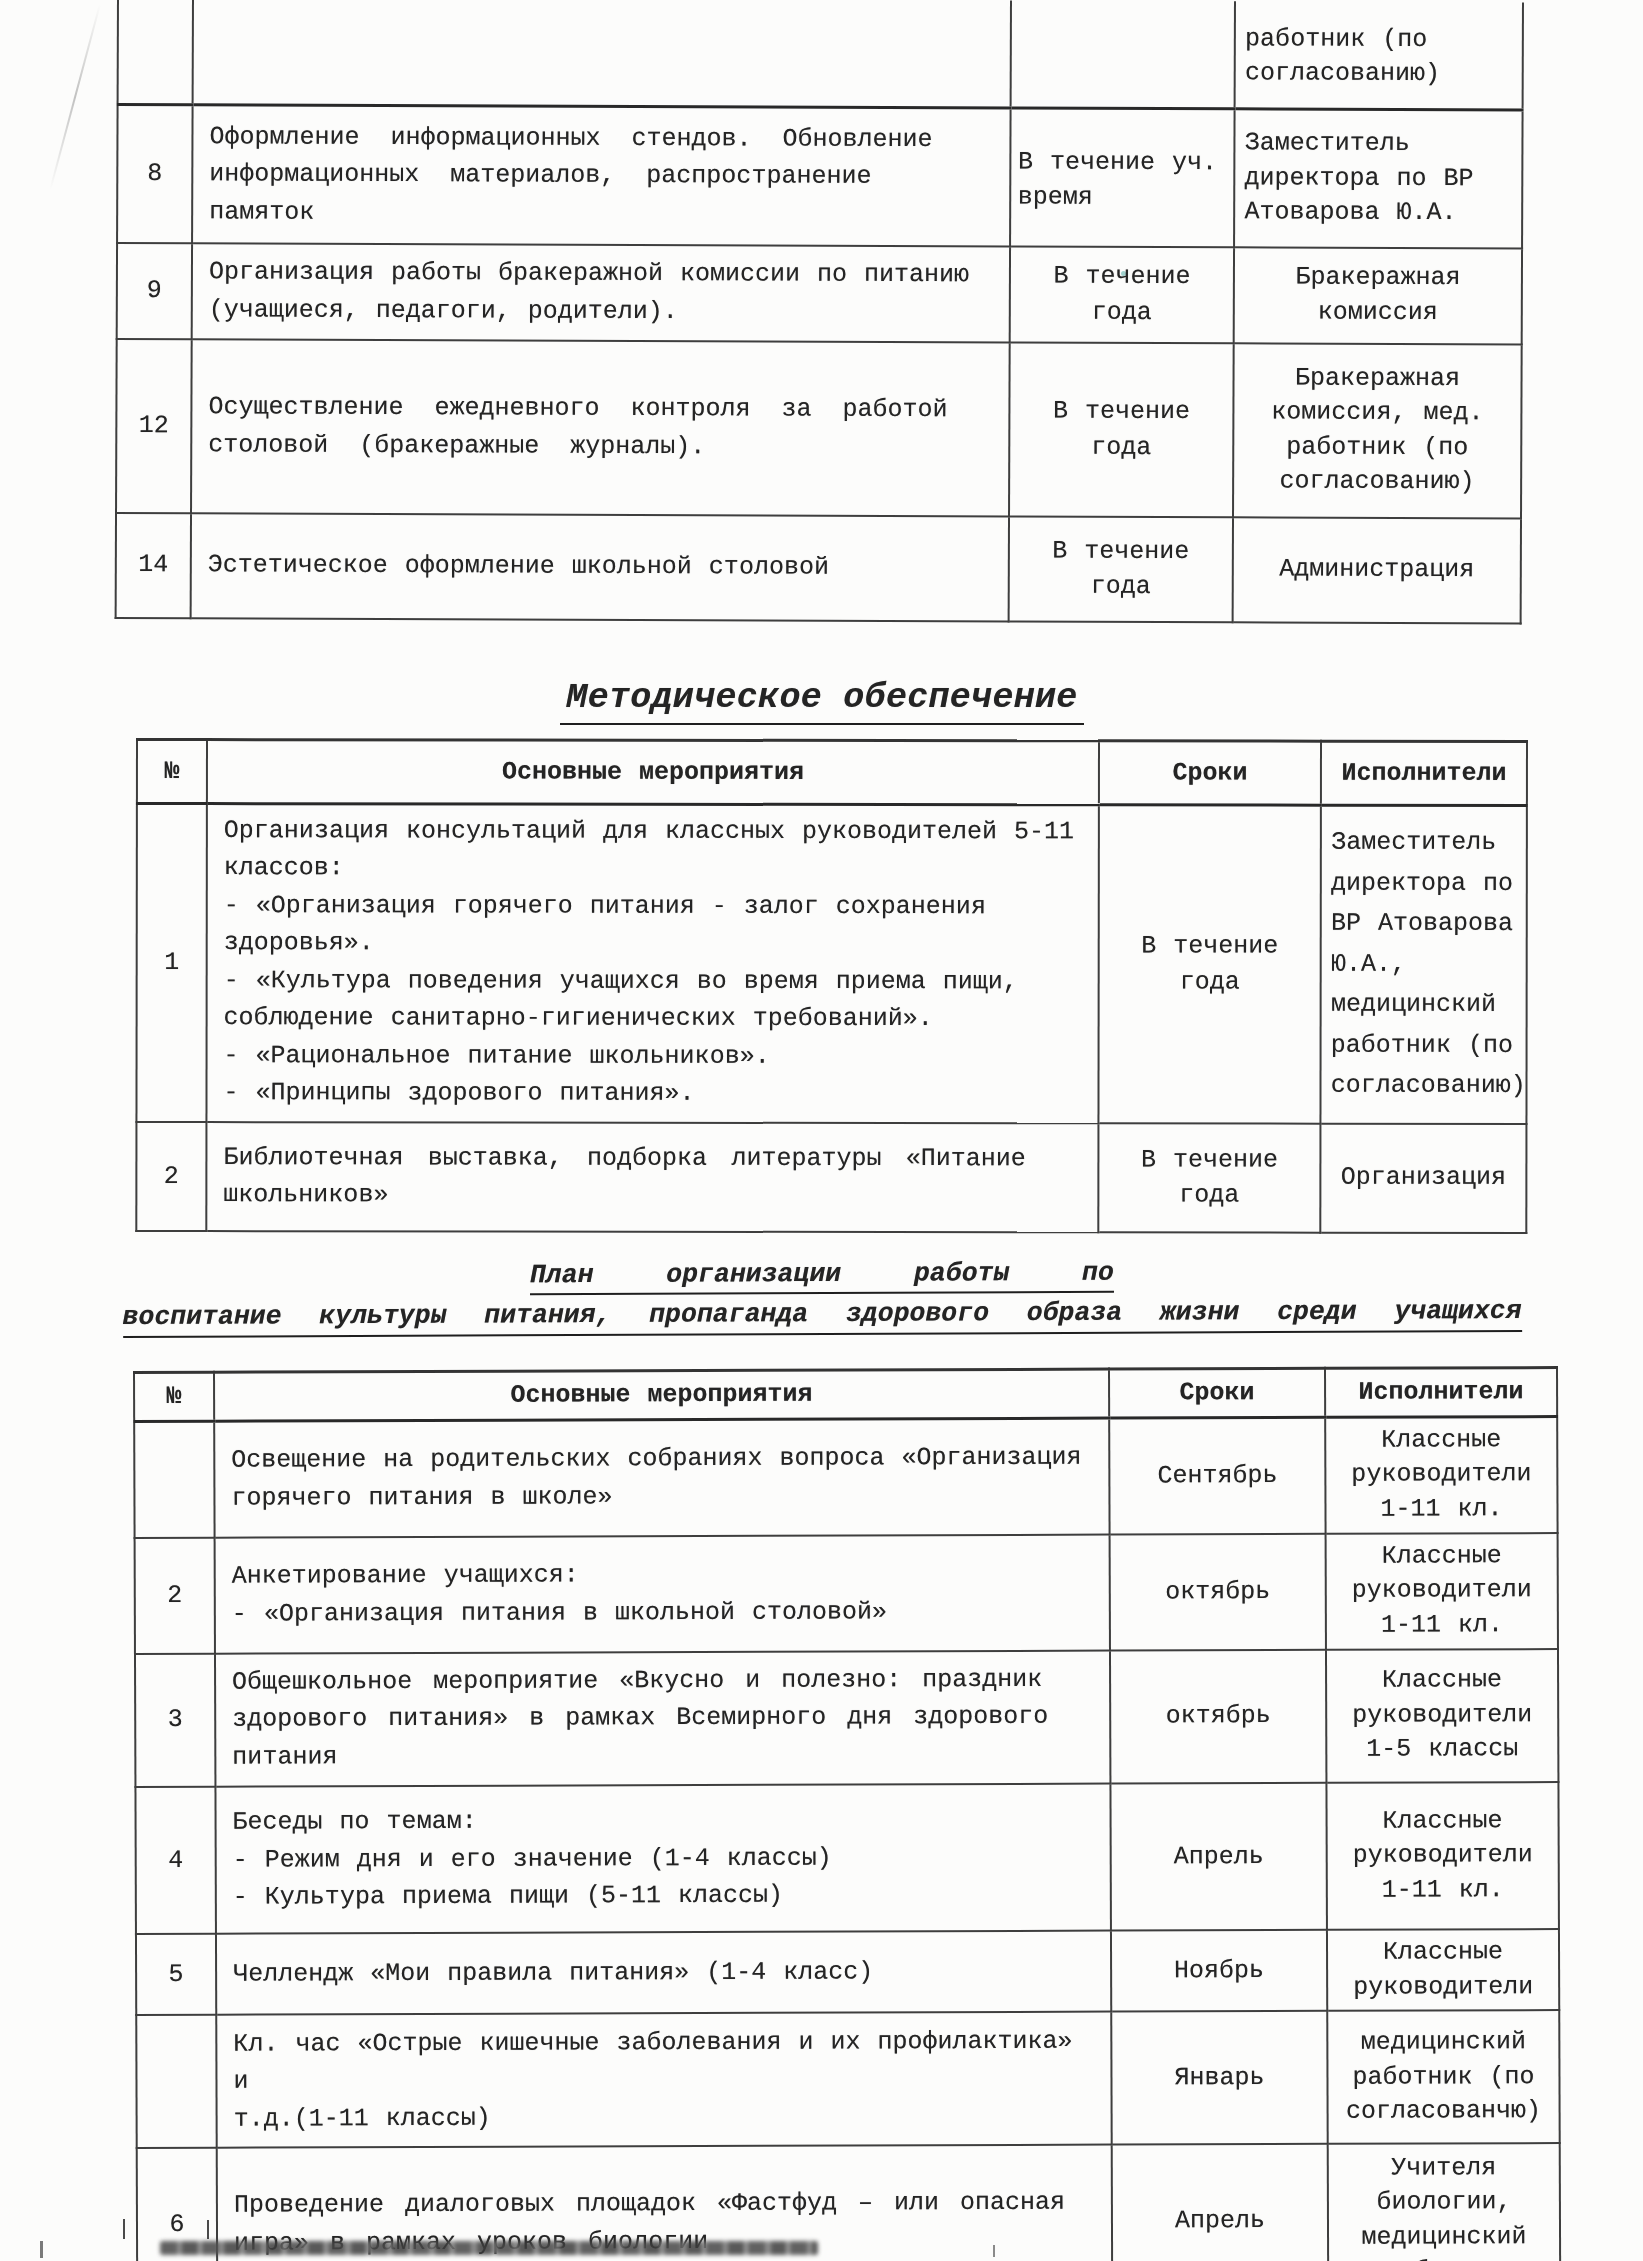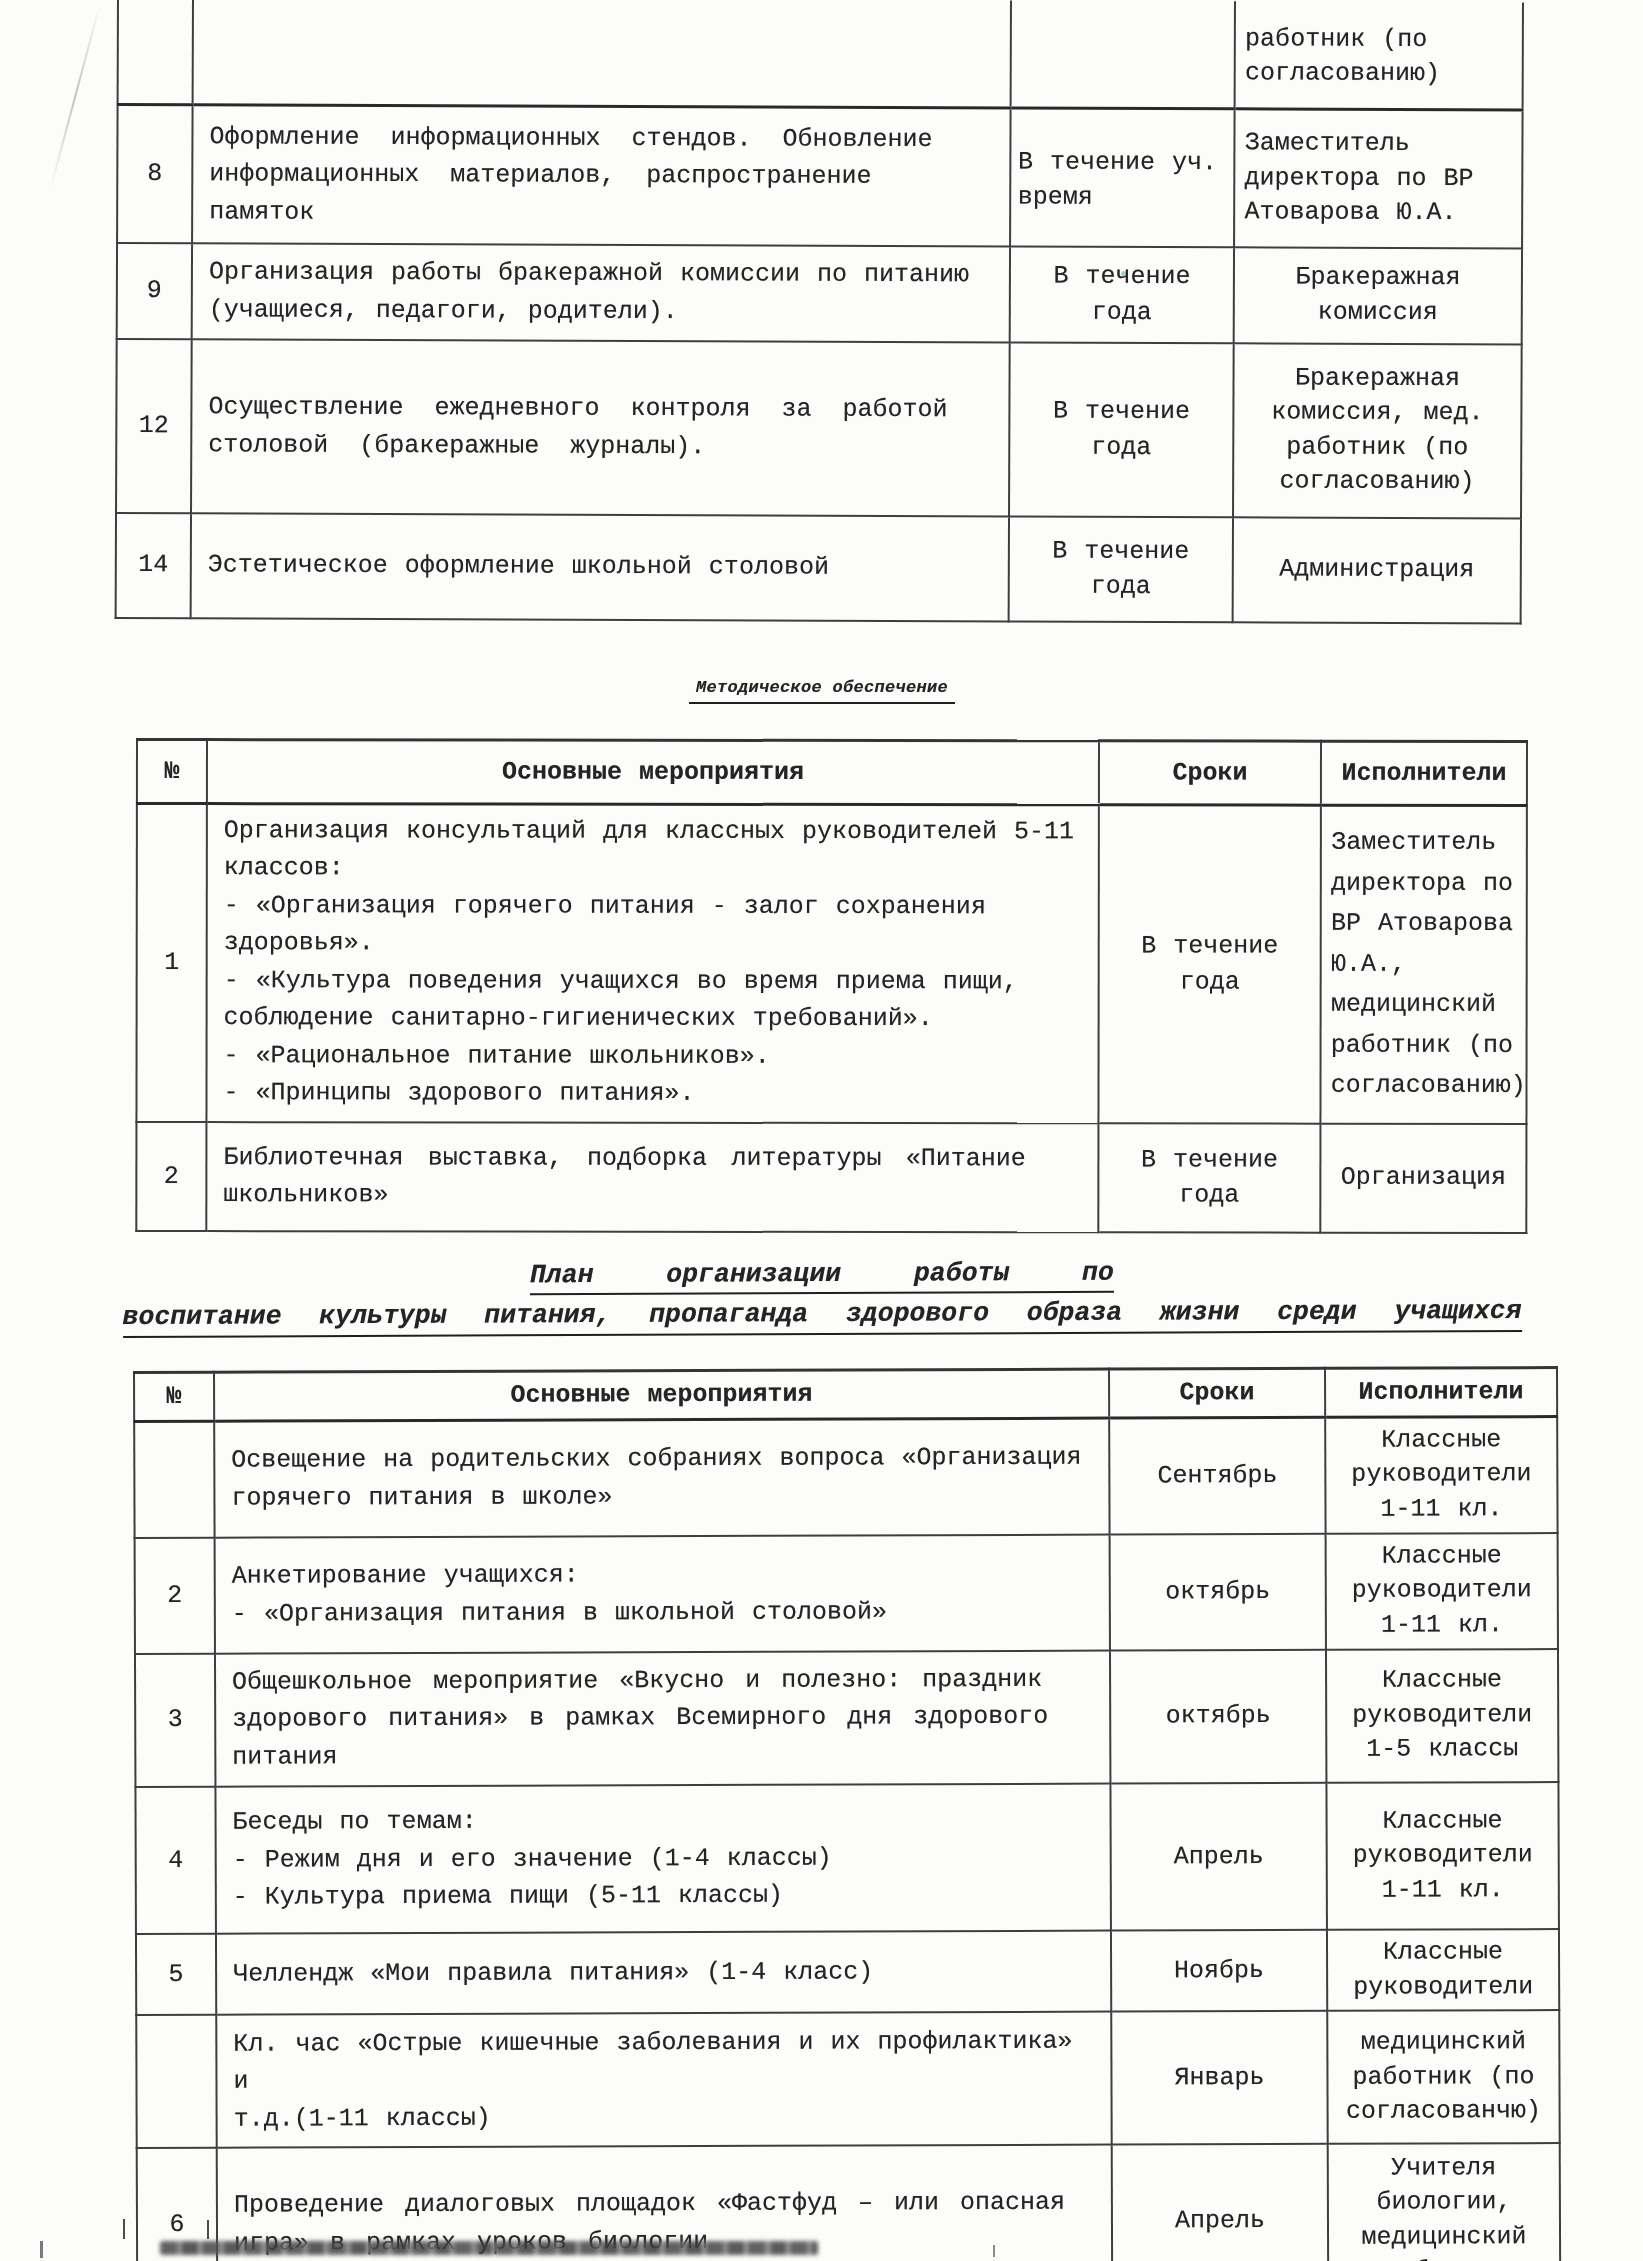--- a/index.html
+++ b/index.html
@@ -59,21 +59,21 @@
   #t3 tr:nth-child(3){height:113px;}
   #t3 tr:nth-child(4){height:106px;}
   #t3 tr:nth-child(5){height:147px;}
   #t3 tr:nth-child(6){height:75px;}
   #t3 tr:nth-child(7){height:98px;}
   #t3 tr:nth-child(8){height:153px;}
 
   
   .h1-wrap{position:absolute;top:678px;left:0;width:1644px;text-align:center;}
   .h1-wrap span{
-    display:inline-block;font-weight:bold;font-style:italic;font-size:17px;
+    display:inline-block;font-weight:bold;font-style:italic;font-size:35px;
     border-bottom:2.7px solid #1f1f1f;padding:0 6.6px 5.3px 6.6px;letter-spacing:0.3px;
   }
   .h2-wrap{position:absolute;top:1259px;left:0;width:1644px;transform:rotate(-.25deg);}
   .h2-line1{
     width:584px;margin:0 auto;font-weight:bold;font-style:italic;font-size:26.5px;
     text-align:justify;text-align-last:justify;
     border-bottom:2.7px solid #1f1f1f;padding-bottom:2.7px;
   }
   .h2-line2{
     width:1399px;margin:5.3px auto 0 auto;font-weight:bold;font-style:italic;font-size:26.5px;

